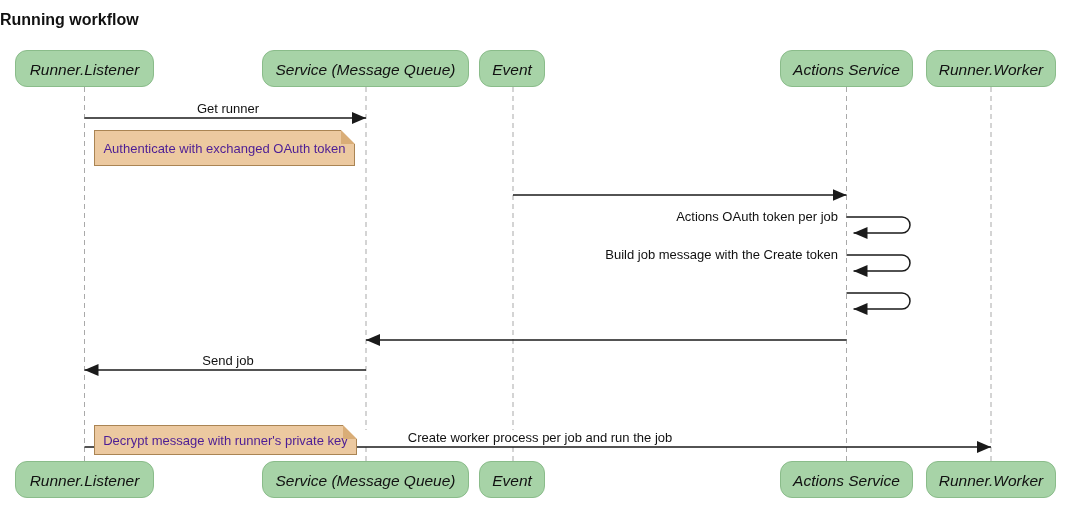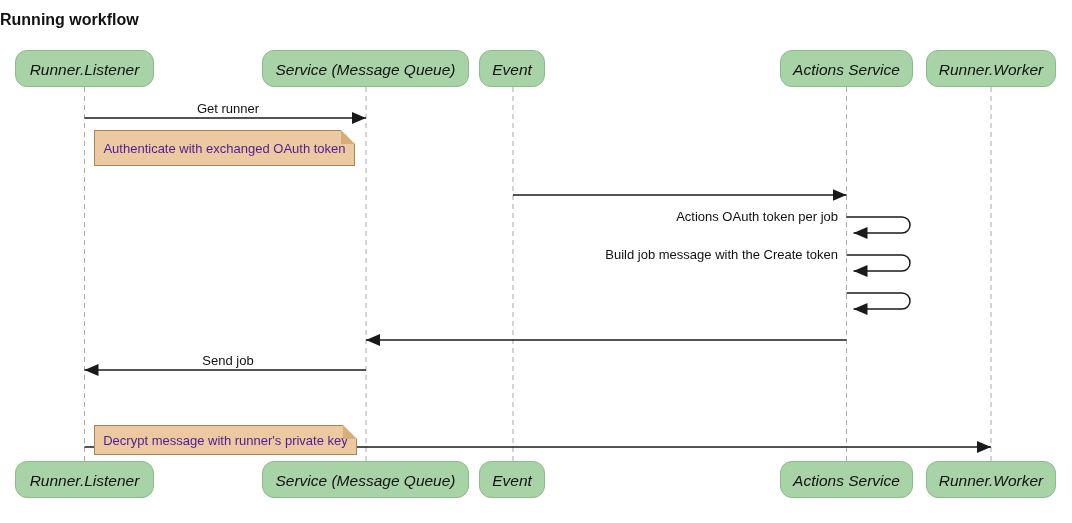--- a/index.html
+++ b/index.html
@@ -67,20 +67,21 @@
   <div class="actor" style="left:15px;  top:50px; width:139px;">Runner.Listener</div>
   <div class="actor" style="left:262px; top:50px; width:207px;">Service (Message Queue)</div>
   <div class="actor" style="left:479px; top:50px; width:66px;">Event</div>
   <div class="actor" style="left:780px; top:50px; width:133px;">Actions Service</div>
   <div class="actor" style="left:926px; top:50px; width:130px;">Runner.Worker</div>
 
   <div class="msg msg-c" style="left:125px; top:101px; width:200px;">Get runner</div>
   <div class="msg msg-r" style="right:231px; top:209px;">Actions OAuth token per job</div>
   <div class="msg msg-r" style="right:231px; top:247px;">Build job message with the Create token</div>
   <div class="msg msg-c" style="left:125px; top:353px; width:200px;">Send job</div>
+  <div class="msg msg-c" style="left:337px; top:430px; width:400px;">Create worker process per job and run the job</div>
 
   <div class="note" style="left:94px; top:130px; width:261px; height:36px;">
     <span>Authenticate with exchanged OAuth token</span>
   </div>
   <div class="note" style="left:94px; top:384px; width:263px; height:30px;margin-top:41px;">
     <span>Decrypt message with runner's private key</span>
   </div>
 
   <div class="actor" style="left:15px;  top:461px; width:139px;">Runner.Listener</div>
   <div class="actor" style="left:262px; top:461px; width:207px;">Service (Message Queue)</div>

